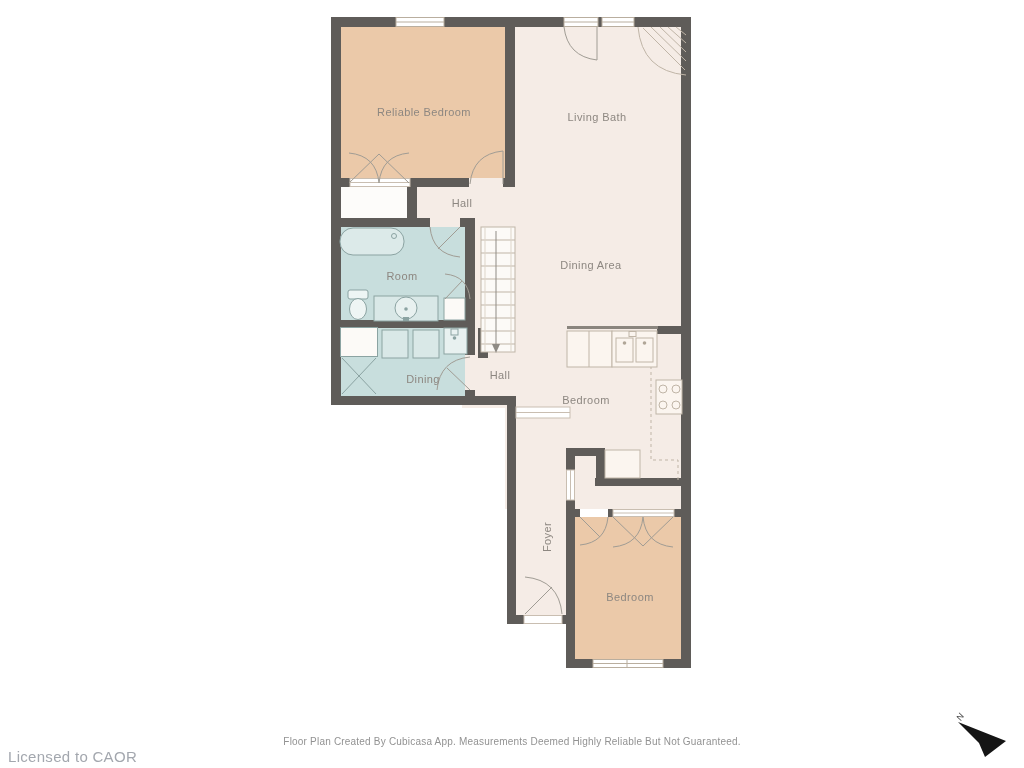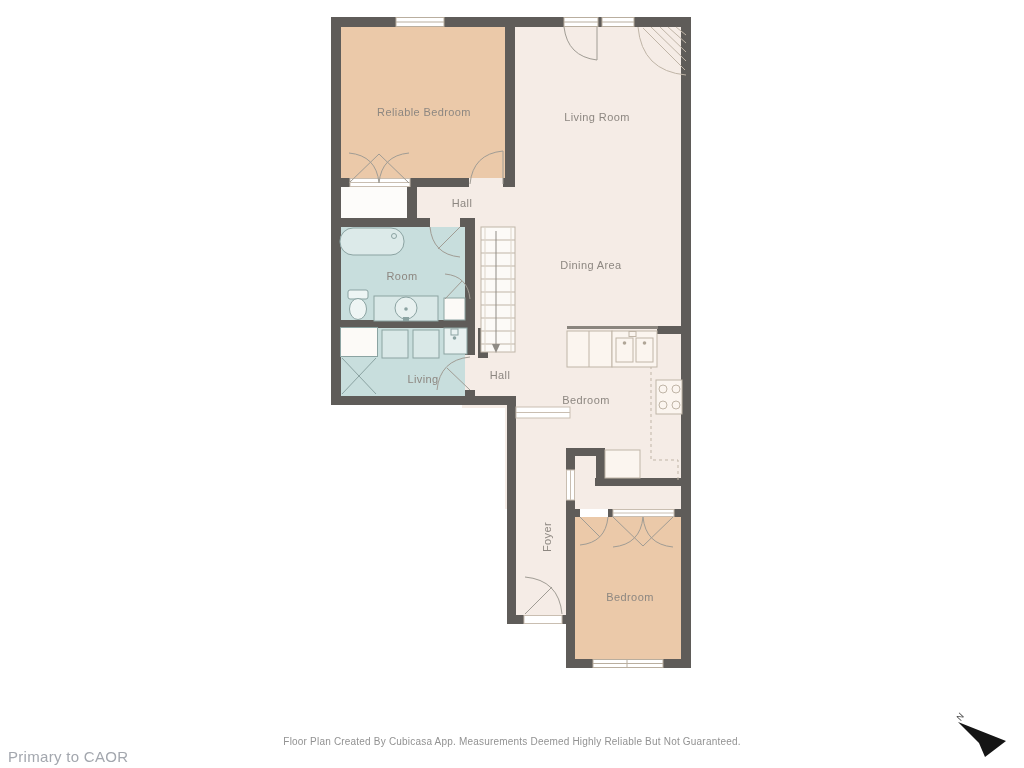--- a/index.html
+++ b/index.html
@@ -186,25 +186,25 @@
     <path d="M470,357 Q439.9,359.9 437,390 M470,390 L447,368"></path>
     <path d="M562,614 Q558.9,580.1 525,577 M525,614 L552,587"></path>
     <path d="M608,517 Q605.6,542.6 580,545 M580,517 L600,537"></path>
     <path d="M643,517 Q640.4,544.4 613,547 M613,517 L643,546 M643,517 Q645.6,544.4 673,547 M673,517 L643,546"></path>
   </g>
 
   <polygon points="958,722 1006,741 985,757 979,743" fill="#151515"></polygon>
 </svg>
 
 <div class="room-label" style="left:424px;top:112px">Reliable Bedroom</div>
-<div class="room-label" style="left:597px;top:117px">Living Room</div>
+<div class="room-label" style="left:597px;top:117px">Living Bath</div>
 <div class="room-label" style="left:462px;top:203px">Hall</div>
 <div class="room-label" style="left:402px;top:276px">Room</div>
 <div class="room-label" style="left:591px;top:265px">Dining Area</div>
-<div class="room-label" style="left:423px;top:379px">Living</div>
+<div class="room-label" style="left:423px;top:379px">Dining</div>
 <div class="room-label" style="left:500px;top:375px">Hall</div>
 <div class="room-label" style="left:586px;top:400px">Bedroom</div>
 <div class="room-label rot" style="left:547px;top:537px">Foyer</div>
 <div class="room-label" style="left:630px;top:597px">Bedroom</div>
 
 <div class="north-label">N</div>
 <div class="disclaimer">Floor Plan Created By Cubicasa App. Measurements Deemed Highly Reliable But Not Guaranteed.</div>
-<div class="license">Primary to CAOR</div>
+<div class="license">Licensed to CAOR</div>
 
 </body></html>

